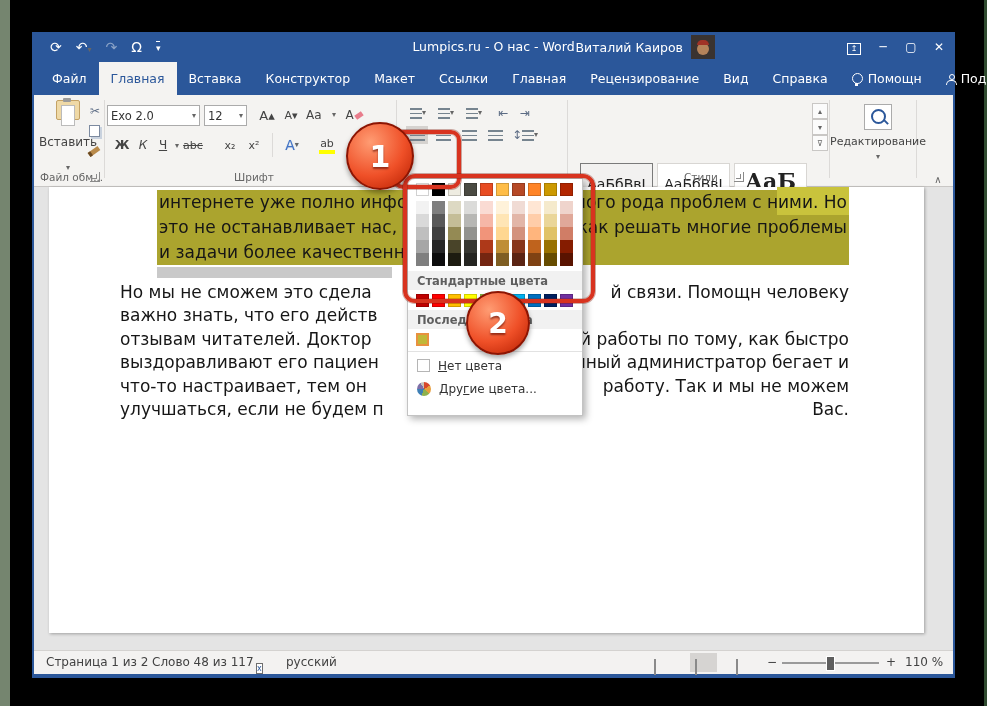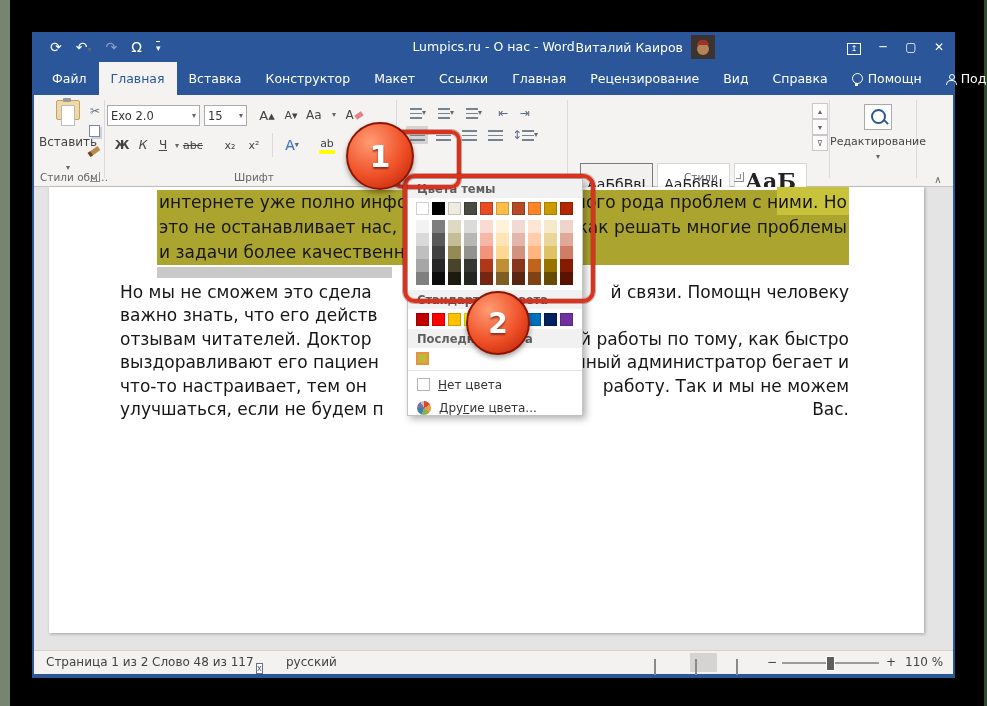--- a/index.html
+++ b/index.html
@@ -182,29 +182,29 @@
         <span>Вставить</span>
         <span class="caret">▾</span>
       </div>
       <div class="rbtn" style="left:52px;top:8px;width:18px;height:16px;color:#5B6B84;">✂</div>
       <div class="rbtn" style="left:54px;top:30px;width:12px;height:12px;">
         <span style="width:9px;height:10px;border:1px solid #7C8AA0;background:#fff;box-shadow:2px 2px 0 #C9D2DE;"></span>
       </div>
       <div class="rbtn" style="left:54px;top:50px;width:12px;height:12px;">
         <span style="width:10px;height:5px;background:#B98A4A;transform:rotate(-35deg);border-left:3px solid #6B4A23;"></span>
       </div>
-      <div class="grp-label" style="left:6px;top:76px;">Стили обм...</div>
+      <div class="grp-label" style="left:6px;top:76px;">Файл обм...</div>
       <div class="launcher" style="left:56px;top:77px;"></div>
 
       <div class="combo" style="position:absolute;left:73px;top:10px;width:93px;height:21px;">
         <span>Exo 2.0</span>
           <span class="caret">▾</span>
       </div>
       <div class="combo" style="position:absolute;left:170px;top:10px;width:43px;height:21px;">
-        <span>15</span>
+        <span>12</span>
           <span class="caret">▾</span>
       </div>
       <div class="rbtn" style="left:222px;top:10px;width:22px;height:20px;font-size:13px;">А▴</div>
       <div class="rbtn" style="left:246px;top:10px;width:22px;height:20px;font-size:11px;">А▾</div>
       <div class="rbtn" style="left:272px;top:10px;width:30px;height:20px;justify-content:space-between;">
           <span>Аа</span>
           <span class="caret">▾</span>
         </div>
       <div class="rbtn" style="left:308px;top:10px;width:24px;height:20px;">
         <span>А</span>
@@ -348,21 +348,20 @@
             <span>работу. Так и мы не можем</span>
           </div>
           <div class="doc-line">
             <span>улучшаться, если не будем п</span>
             <span>Вас.</span>
           </div>
         </div>
     </div>
 
     <div class="abs" id="dropdown">
-      <div class="dd-header">Цвета темы</div>
       <div class="swrow" id="theme-row">
           <span class="sw" style="background: rgb(255, 255, 255);"></span>
           <span class="sw" style="background: rgb(0, 0, 0);"></span>
           <span class="sw" style="background: rgb(238, 236, 225);"></span>
           <span class="sw" style="background: rgb(74, 74, 66);"></span>
           <span class="sw" style="background: rgb(232, 76, 34);"></span>
           <span class="sw" style="background: rgb(255, 189, 71);"></span>
           <span class="sw" style="background: rgb(182, 73, 38);"></span>
           <span class="sw" style="background: rgb(255, 132, 39);"></span>
           <span class="sw" style="background: rgb(204, 153, 0);"></span>

